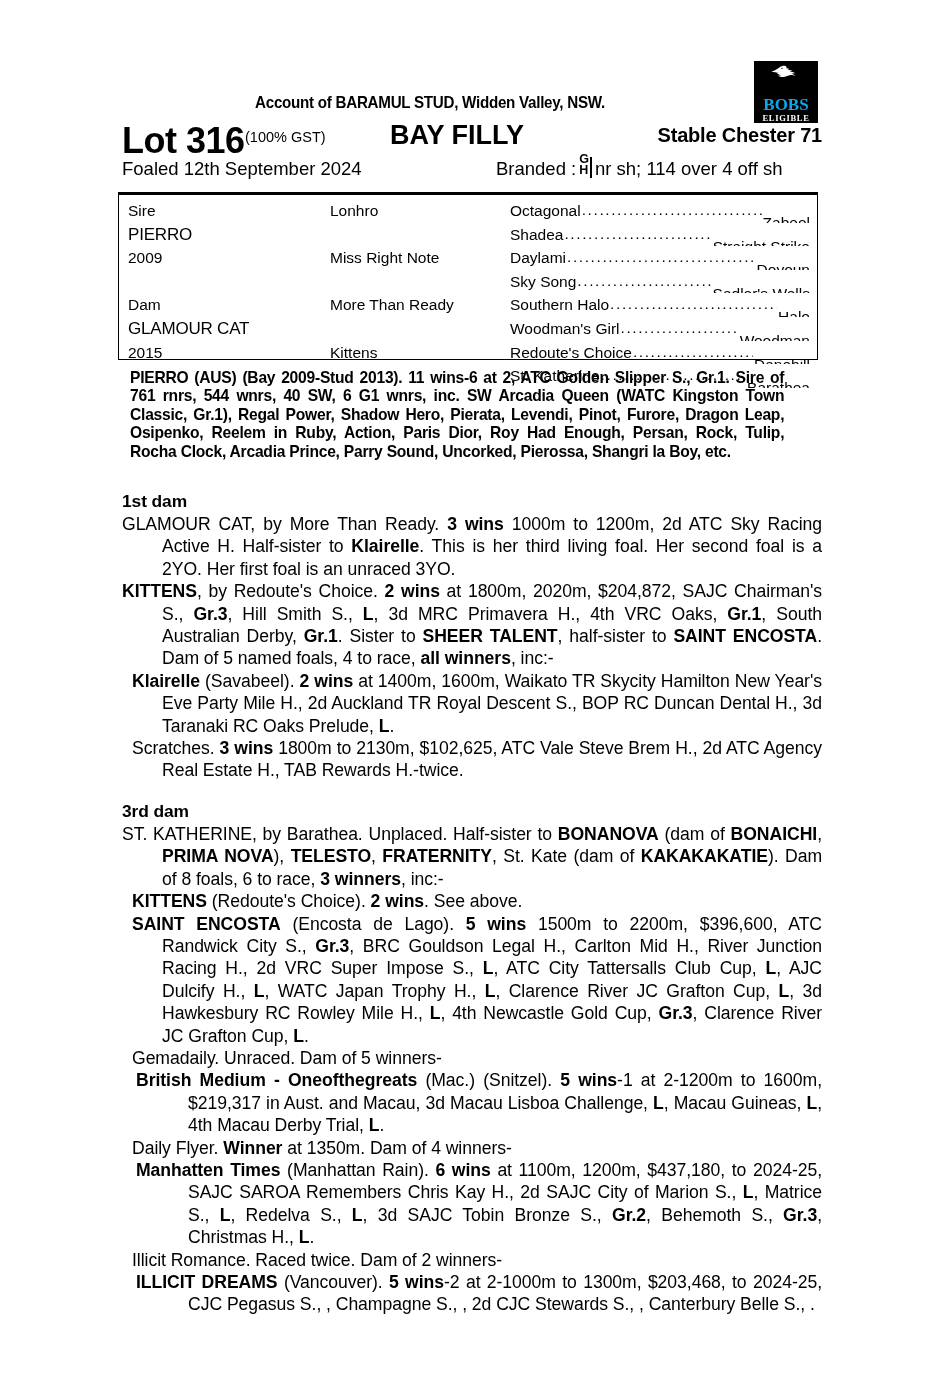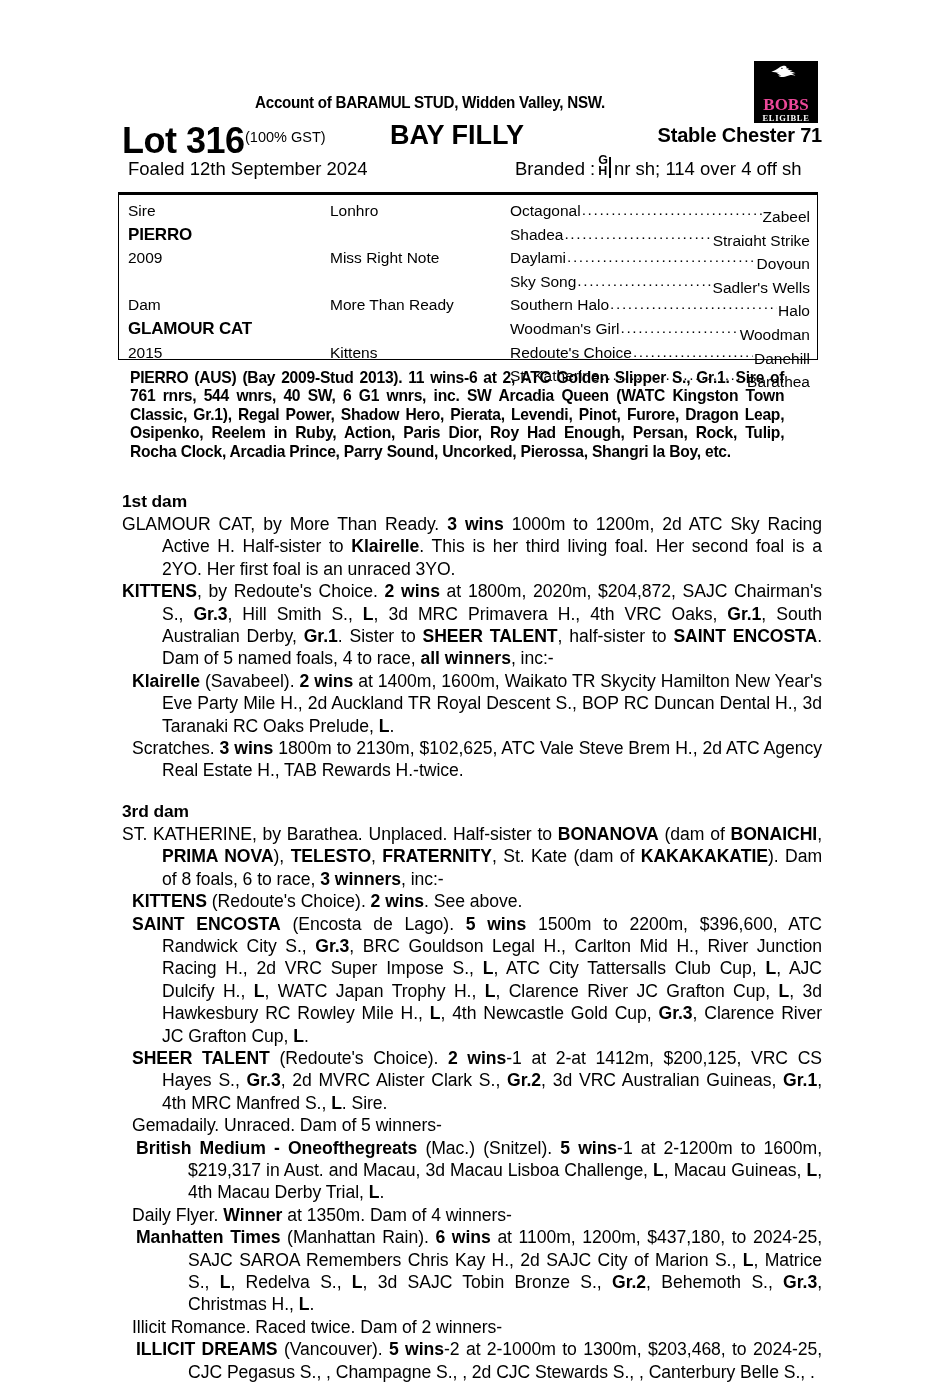--- a/index.html
+++ b/index.html
@@ -33,21 +33,21 @@
     background: #000000;
     display: flex;
     flex-direction: column;
     align-items: center;
     justify-content: flex-start;
     padding-top: 3px;
     box-sizing: border-box;
   }
   .bobs-logo svg { display:block; }
   .bobs-word {
-    color: #ec4899;
+    color: #0ea5e9;
     font-family: "Liberation Serif", serif;
     font-weight: 700;
     font-size: 17px;
     line-height: 17px;
     letter-spacing: 0px;
     margin-top: 18px;
   }
   .bobs-sub {
     color: #ffffff;
     font-family: "Liberation Serif", serif;
@@ -81,25 +81,25 @@
   .sex-title {
     position: absolute; left: 268px; top: 0;
     font-size: 27px; font-weight: 700; letter-spacing: 0px;
   }
   .stable {
     position: absolute; right: 0; top: 4px;
     font-size: 20px; font-weight: 700; letter-spacing: -0.2px;
   }
 
   .hdr-row2 { position: absolute; left: 122px; top: 158px; width: 700px; height: 26px; }
-  .foaled { position: absolute; left: 0; top: 0; font-size: 18.5px; margin-left: 6px; }
+  .foaled { position: absolute; left: 0; top: 0; font-size: 18.5px; }
   .branded-wrap {
-    position: absolute; left: 393px; top: 0;
+    position: absolute; left: 374px; top: 0;
     font-size: 18.5px; white-space: nowrap;
-    display: flex; align-items: flex-end;
+    display: flex; align-items: center;
   }
   .brand-stack {
     display: inline-flex; flex-direction: column;
     font-size: 12.5px; font-weight: 700; line-height: 11px;
     margin: -2px 1px 0 3px; position: relative; top: -3px;
   }
   .brand-bar {
     display: inline-block; width: 2px; height: 21px;
     background: #000; margin: 0 3px 0 0; position: relative; top: -2px;
   }
@@ -113,24 +113,24 @@
     height: 168px;
     border: 1px solid #000;
     border-top: 3px solid #000;
     box-sizing: border-box;
     font-size: 15.5px;
   }
   .ped-col-a { position: absolute; left: 9px;  top: 4px; width: 200px; }
   .ped-col-b { position: absolute; left: 211px; top: 4px; width: 180px; }
   .ped-col-c { position: absolute; left: 391px; top: 4px; width: 300px; }
   .ped-line { height: 23.6px; line-height: 23.6px; white-space: nowrap; overflow: hidden; }
-  .ped-line.bold { font-weight: 700; font-size: 17px; letter-spacing: -0.2px; }
+  .ped-line.bold { font-weight: 400; font-size: 17px; letter-spacing: -0.2px; }
   .ped-line.spacer { visibility: hidden; }
   .leader {
-    display: flex; align-items: center; width: 100%;
+    display: flex; align-items: flex-start; width: 100%;
     height: 23.6px; line-height: 23.6px; overflow: hidden;
   }
   .leader .lt { white-space: nowrap; }
   .leader .dots {
     flex: 1 1 auto; overflow: hidden; white-space: nowrap;
     margin: 0 1px; position: relative; top: -1px;
     letter-spacing: 1.6px; font-size: 15.5px; color: #000;
   }
   .leader .rt { white-space: nowrap; margin-top: 12px; }
 
@@ -274,21 +274,20 @@
   <div class="body-block" id="dams-root" style="top:490px;">
       <div class="dam-head">1st dam</div>
       <div class="entry lvl0">GLAMOUR CAT, by More Than Ready. <b>3 wins</b> 1000m to 1200m, 2d ATC Sky Racing Active H. Half-sister to <b>Klairelle</b>. This is her third living foal. Her second foal is a 2YO. Her first foal is an unraced 3YO.</div>
       <div class="entry lvl0"><b>KITTENS</b>, by Redoute's Choice. <b>2 wins</b> at 1800m, 2020m, $204,872, SAJC Chairman's S., <b>Gr.3</b>, Hill Smith S., <b>L</b>, 3d MRC Primavera H., 4th VRC Oaks, <b>Gr.1</b>, South Australian Derby, <b>Gr.1</b>. Sister to <b>SHEER TALENT</b>, half-sister to <b>SAINT ENCOSTA</b>. Dam of 5 named foals, 4 to race, <b>all winners</b>, inc:-</div>
       <div class="entry lvl1"><b>Klairelle</b> (Savabeel). <b>2 wins</b> at 1400m, 1600m, Waikato TR Skycity Hamilton New Year's Eve Party Mile H., 2d Auckland TR Royal Descent S., BOP RC Duncan Dental H., 3d Taranaki RC Oaks Prelude, <b>L</b>.</div>
       <div class="entry lvl1">Scratches. <b>3 wins</b> 1800m to 2130m, $102,625, ATC Vale Steve Brem H., 2d ATC Agency Real Estate H., TAB Rewards H.-twice.</div>
       <div class="dam-head" style="margin-top: 18px;">3rd dam</div>
       <div class="entry lvl0">ST. KATHERINE, by Barathea. Unplaced. Half-sister to <b>BONANOVA</b> (dam of <b>BONAICHI</b>, <b>PRIMA NOVA</b>), <b>TELESTO</b>, <b>FRATERNITY</b>, St. Kate (dam of <b>KAKAKAKATIE</b>). Dam of 8 foals, 6 to race, <b>3 winners</b>, inc:-</div>
       <div class="entry lvl1"><b>KITTENS</b> (Redoute's Choice). <b>2 wins</b>. See above.</div>
       <div class="entry lvl1"><b>SAINT ENCOSTA</b> (Encosta de Lago). <b>5 wins</b> 1500m to 2200m, $396,600, ATC Randwick City S., <b>Gr.3</b>, BRC Gouldson Legal H., Carlton Mid H., River Junction Racing H., 2d VRC Super Impose S., <b>L</b>, ATC City Tattersalls Club Cup, <b>L</b>, AJC Dulcify H., <b>L</b>, WATC Japan Trophy H., <b>L</b>, Clarence River JC Grafton Cup, <b>L</b>, 3d Hawkesbury RC Rowley Mile H., <b>L</b>, 4th Newcastle Gold Cup, <b>Gr.3</b>, Clarence River JC Grafton Cup, <b>L</b>.</div>
-      <div class="entry lvl1"><b>SHEER TALENT</b> (Redoute's Choice). <b>2 wins</b>-1 at 2-at 1412m, $200,125, VRC CS Hayes S., <b>Gr.3</b>, 2d MVRC Alister Clark S., <b>Gr.2</b>, 3d VRC Australian Guineas, <b>Gr.1</b>, 4th MRC Manfred S., <b>L</b>. Sire.</div>
       <div class="entry lvl1">Gemadaily. Unraced. Dam of 5 winners-</div>
       <div class="entry lvl2"><b>British Medium - Oneofthegreats</b> (Mac.) (Snitzel). <b>5 wins</b>-1 at 2-1200m to 1600m, $219,317 in Aust. and Macau, 3d Macau Lisboa Challenge, <b>L</b>, Macau Guineas, <b>L</b>, 4th Macau Derby Trial, <b>L</b>.</div>
       <div class="entry lvl1">Daily Flyer. <b>Winner</b> at 1350m. Dam of 4 winners-</div>
       <div class="entry lvl2"><b>Manhatten Times</b> (Manhattan Rain). <b>6 wins</b> at 1100m, 1200m, $437,180, to 2024-25, SAJC SAROA Remembers Chris Kay H., 2d SAJC City of Marion S., <b>L</b>, Matrice S., <b>L</b>, Redelva S., <b>L</b>, 3d SAJC Tobin Bronze S., <b>Gr.2</b>, Behemoth S., <b>Gr.3</b>, Christmas H., <b>L</b>.</div>
       <div class="entry lvl1">Illicit Romance. Raced twice. Dam of 2 winners-</div>
       <div class="entry lvl2"><b>ILLICIT DREAMS</b> (Vancouver). <b>5 wins</b>-2 at 2-1000m to 1300m, $203,468, to 2024-25, CJC Pegasus S., , Champagne S., , 2d CJC Stewards S., , Canterbury Belle S., .</div>
     </div>
 
 </div>
 

